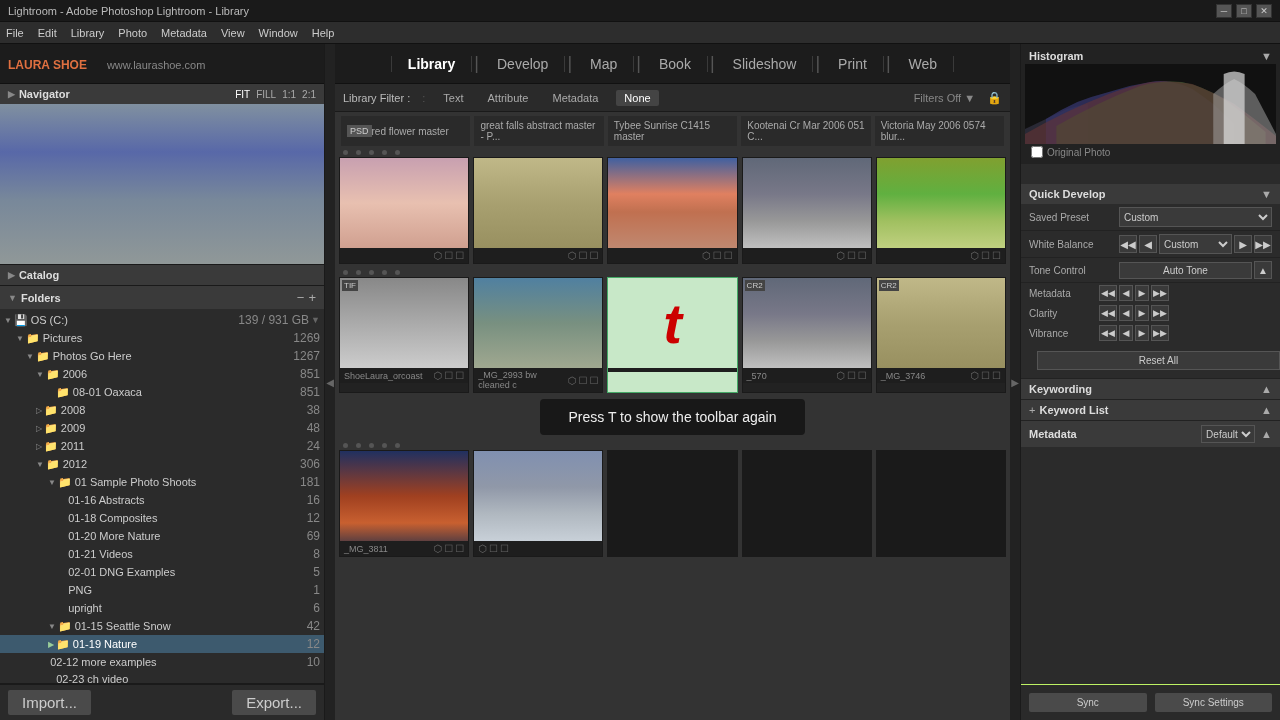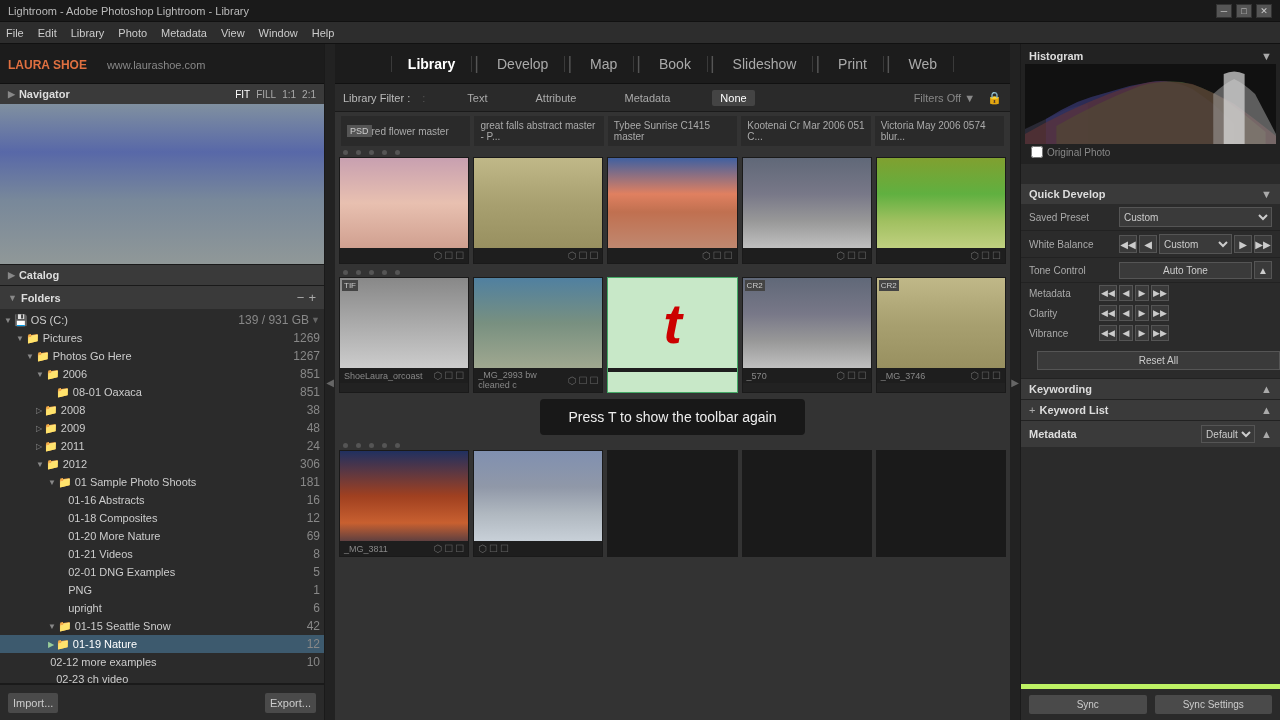--- a/index.html
+++ b/index.html
@@ -44,21 +44,21 @@
     .folder-name { color: #ccc; font-size: 11px; flex: 1; }
     .folder-count { color: #888; font-size: 12px; margin-left: 4px; }
     .triangle { font-size: 8px; color: #888; margin-right: 2px; }
 
     
     #center { flex: 1; display: flex; flex-direction: column; background: #333; position: relative; }
 
     
     #filter-bar { background: #2a2a2a; height: 28px; display: flex; align-items: center; padding: 0 8px; gap: 12px; border-bottom: 1px solid #1a1a1a; }
     .filter-label { color: #bbb; font-size: 11px; }
-    .filter-btn { color: #aaa; font-size: 11px; cursor: pointer; padding: 2px 6px; margin-left: 24px; }
+    .filter-btn { color: #aaa; font-size: 11px; cursor: pointer; padding: 2px 6px; }
     .filter-btn.active { color: #fff; background: #444; }
     .filter-divider { color: #555; }
     #none-btn { background: #444; color: #fff; padding: 2px 8px; border-radius: 2px; font-size: 11px; }
     #filters-off { color: #888; font-size: 11px; }
     #lock-icon { color: #888; font-size: 12px; }
 
     
     #grid-area { flex: 1; overflow-y: auto; padding: 4px; position: relative; }
 
     
@@ -70,21 +70,21 @@
     .thumb-cell { flex: 1; background: #222; position: relative; overflow: hidden; cursor: pointer; border: 1px solid #1a1a1a; }
     .thumb-placeholder { width: 100%; height: 90px; display: flex; align-items: center; justify-content: center; }
     .thumb-label { font-size: 9px; color: #888; padding: 2px 4px; background: #1e1e1e; display: flex; align-items: center; justify-content: space-between; }
     .thumb-icons { display: flex; gap: 2px; }
     .thumb-icon { color: #666; font-size: 10px; }
     .dots-row { display: flex; gap: 8px; padding: 2px 4px; }
     .dot { width: 5px; height: 5px; border-radius: 50%; background: #555; }
 
     
     #bottom-bar { background: #2a2a2a; height: 36px; display: flex; align-items: center; padding: 0 8px; justify-content: space-between; border-top: 1px solid #1a1a1a; }
-    .bottom-btn { background: #4a4a4a; color: #ccc; border: none; padding: 4px 5px; font-size: 11px; cursor: pointer; border-radius: 2px; }
+    .bottom-btn { background: #4a4a4a; color: #ccc; border: none; padding: 4px 14px; font-size: 15px; cursor: pointer; border-radius: 2px; }
 
     
     #right-panel { width: 260px; background: #2b2b2b; border-left: 1px solid #1a1a1a; display: flex; flex-direction: column; flex-shrink: 0; }
 
     
     #histogram-section { padding: 4px; background: #222; }
     #histogram-header { display: flex; justify-content: space-between; align-items: center; padding: 2px 4px; }
     #histogram-title { color: #ddd; font-size: 11px; font-weight: bold; }
     #histogram-canvas { width: 100%; height: 80px; background: #111; position: relative; overflow: hidden; }
     #histogram-stats { display: flex; justify-content: space-between; padding: 2px 6px; font-size: 10px; color: #888; }
@@ -106,21 +106,21 @@
     .adj-btn { background: #3a3a3a; border: 1px solid #555; color: #ccc; width: 18px; height: 16px; display: flex; align-items: center; justify-content: center; cursor: pointer; font-size: 9px; }
     .adj-btn.sm { width: 14px; }
     .reset-btn { background: #3a3a3a; border: 1px solid #555; color: #ccc; padding: 3px 0; width: 100%; margin: 4px 8px; font-size: 10px; cursor: pointer; text-align: center; }
 
     
     .side-section-header { background: #3a3a3a; padding: 4px 8px; display: flex; align-items: center; justify-content: space-between; cursor: pointer; border-top: 1px solid #222; }
     .side-section-title { color: #ddd; font-size: 11px; font-weight: bold; }
     .side-section-collapse { color: #aaa; font-size: 11px; }
 
     
-    #sync-bar { background: #2a2a2a; height: 36px; display: flex; align-items: center; padding: 0 8px; gap: 8px; border-top: 5px solid #bef264; margin-top: auto; }
+    #sync-bar { background: #2a2a2a; height: 36px; display: flex; align-items: center; padding: 0 8px; gap: 8px; border-top: 1px solid #bef264; margin-top: auto; }
     .sync-btn { background: #4a4a4a; color: #ccc; border: none; padding: 4px 12px; font-size: 10px; cursor: pointer; border-radius: 2px; flex: 1; }
 
     
     ::-webkit-scrollbar { width: 6px; }
     ::-webkit-scrollbar-track { background: #222; }
     ::-webkit-scrollbar-thumb { background: #555; border-radius: 3px; }
 
     
     .thumb-nature1 { background: linear-gradient(180deg, #c8a0b0 0%, #e8c0b0 50%, #d0a090 100%); }
     .thumb-nature2 { background: linear-gradient(180deg, #c0b888 0%, #a8a070 50%, #989060 100%); }

